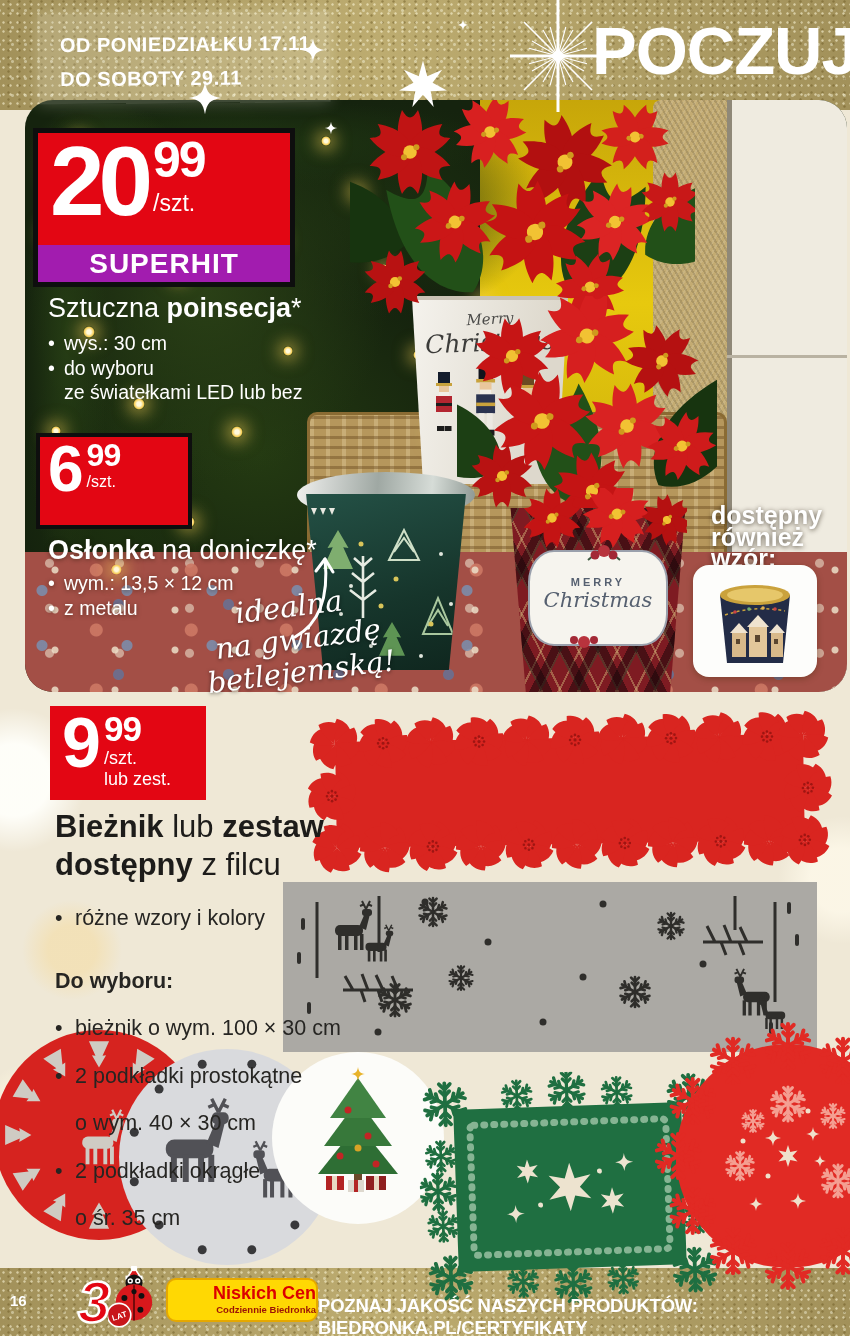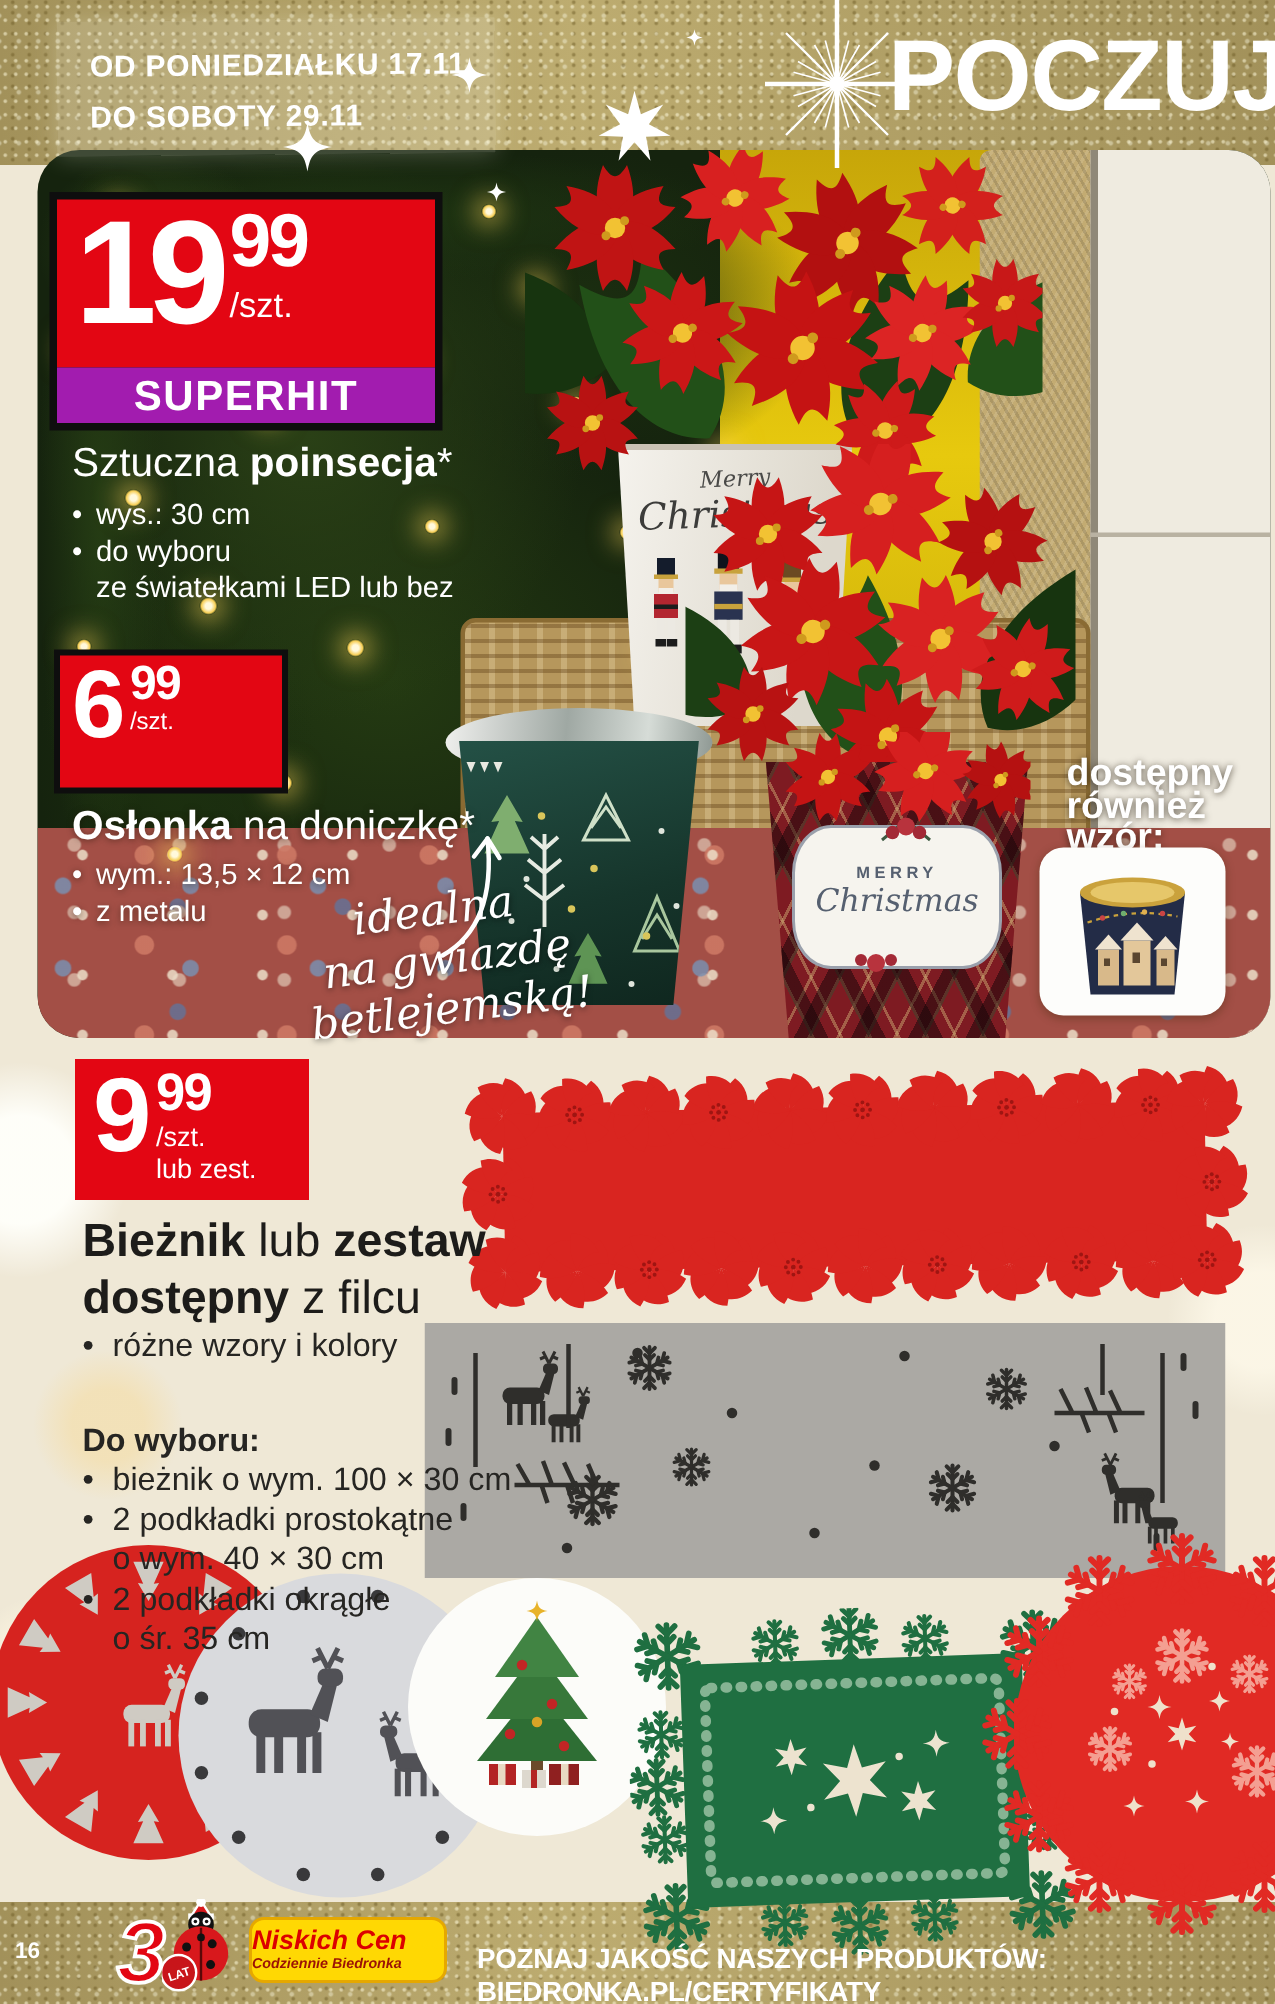--- a/index.html
+++ b/index.html
@@ -137,32 +137,32 @@
   .hand{left:203px;top:590px;z-index:4;color:#fff;transform:rotate(-7deg);
     font-family:"DejaVu Serif",serif;font-style:italic;font-size:29px;line-height:33px;
     text-shadow:0 1px 4px rgba(0,0,0,.55);}
   .hand .l1{margin-left:36px;}
   .hand .l2{margin-left:12px;}
 
   
   .p3-title{left:55px;top:808px;z-index:3;font-size:31px;line-height:38px;color:#1d1c1a;font-weight:400;}
   .p3-title b{font-weight:700;}
   .p3-list{left:55px;top:884px;z-index:3;color:#262522;}
-  .p3-list .bl,.p3-list .bl-cont{font-size:21.5px;line-height:26.5px;padding-left:20px;}
+  .p3-list .bl,.p3-list .bl-cont{font-size:21.5px;line-height:26.5px;padding-left:20px;margin-top:21px;}
   .p3-heading{font-size:21.5px;line-height:26.5px;font-weight:700;margin-top:36px;}
   .mat{z-index:2;}
 
   
   .foot{z-index:3;}
   .page-num{left:10px;top:1292px;color:#fff;font-weight:700;font-size:15px;}
   .logo30{left:78px;top:1268px;width:240px;height:66px;}
   .three{position:absolute;left:0;top:0;font-size:58px;font-weight:700;color:#e30613;
     -webkit-text-stroke:2.5px #fff;font-style:italic;}
-  .pill{position:absolute;left:88px;top:10px;width:132px;height:44px;background:#ffd803;
-    border:2px solid #e5a800;border-radius:10px;box-sizing:border-box;text-align:left;font-style:italic;}
+  .pill{position:absolute;left:88px;top:10px;width:152px;height:44px;background:#ffd803;
+    border:2px solid #e5a800;border-radius:10px;box-sizing:border-box;text-align:right;}
   .pill-l1{font-size:18px;font-weight:700;color:#dc0000;line-height:22px;margin-top:2px;}
   .pill-l2{font-size:9.5px;font-weight:700;color:#9b1206;}
   .quality{left:318px;top:1295px;color:#fff;font-weight:700;font-size:18.5px;letter-spacing:-.2px;}
 </style>
 </head>
 <body>
 
 <svg width="0" height="0" style="position:absolute" aria-hidden="true">
 <defs>
   <path id="petal-p" d="M0 1 C6 -2 8 -10 4 -21 C1 -16 -1 -16 -4 -21 C-8 -10 -6 -2 0 1 Z"></path>
@@ -415,21 +415,21 @@
 
     <svg class="abs" style="left:492px;top:388px" width="170" height="64" viewBox="0 0 170 64">
       <use href="#pfl" fill="#c41414" style="color:#c41414" transform="translate(35,30) scale(1.4)"></use>
       <use href="#pfl" fill="#d61f1f" style="color:#d61f1f" transform="translate(100,26) rotate(18) scale(1.6)"></use>
       <use href="#pfl" fill="#b51111" style="color:#b51111" transform="translate(150,32) rotate(-10) scale(1.2)"></use>
     </svg>
   </div>
 
   <div class="abs frame b1">
     <div class="price-red">
-      <span class="n-main">19</span>
+      <span class="n-main">20</span>
       <span class="ncol">
         <span class="n-cents">99</span>
         <span class="n-unit">/szt.</span>
       </span>
     </div>
     <div class="superhit">SUPERHIT</div>
   </div>
 
   <div class="abs on-photo p1-title p-title">
     <span>Sztuczna </span><b>poinsecja</b><span>*</span>

